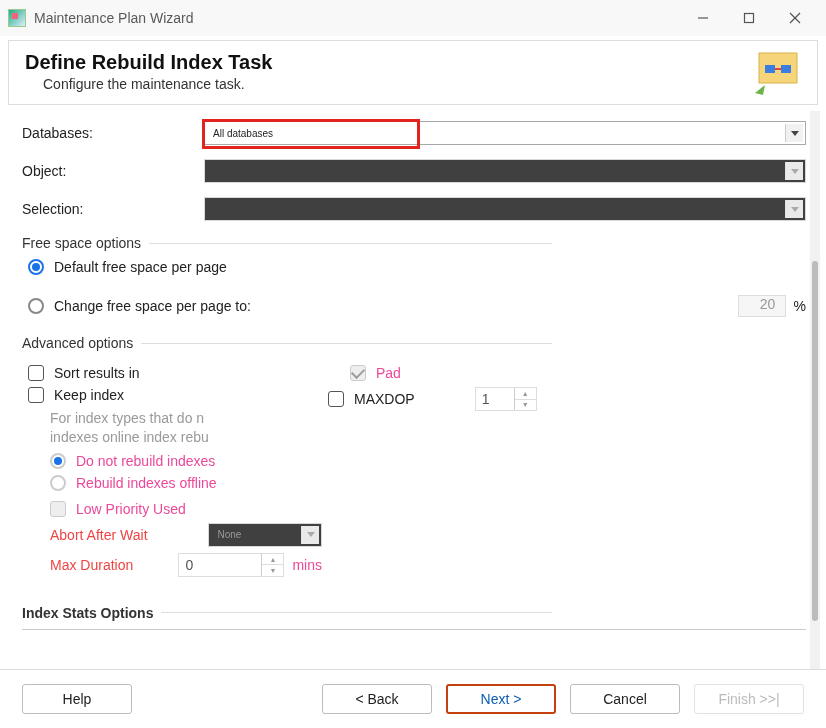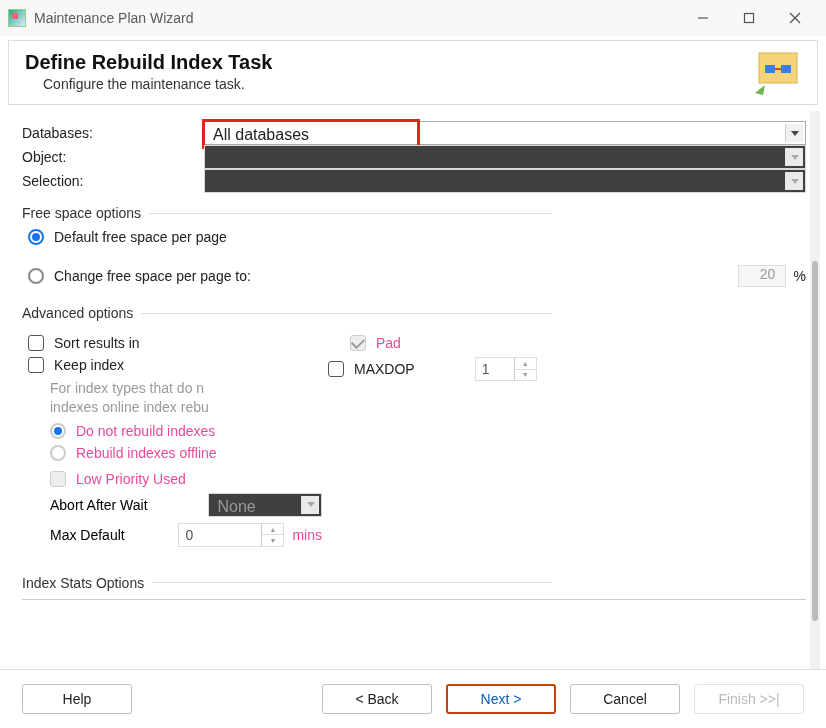--- a/index.html
+++ b/index.html
@@ -65,32 +65,32 @@
   }
   .vscrollbar {
     position:absolute; right:0; top:0; width:10px; height:100%;
     background:#f1f1f1;
   }
   .vscrollbar .thumb {
     position:absolute; right:2px; top:150px; width:6px; height:360px;
     background:#bcbcbc; border-radius:3px;
   }
   
-  .row { display:flex; align-items:center; }
+  .row { display:flex; align-items:center; margin-bottom:14px; }
   .label { width:182px; color:#222; }
   .field { flex:1; }
   
   .dropdown {
     position:relative;
     height:24px;
     border:1px solid #a8a8a8;
     background:#fff;
-    display:flex; align-items:flex-end;
+    display:flex; align-items:center;
     padding: 0 22px 0 8px;
-    font-size:16px;
+    font-size:10px;
   }
   .dropdown .chev {
     position:absolute; right:2px; top:2px; width:18px; height:18px;
     display:flex; align-items:center; justify-content:center;
     border-left:1px solid #ccc;
     background:#f1f1f1;
   }
   .dropdown .chev::before{
     content:""; width:0; height:0;
     border-left:4px solid transparent; border-right:4px solid transparent;
@@ -134,21 +134,21 @@
     transform:rotate(-45deg); margin-top:-3px;
   }
   .adv-grid { display:flex; }
   .adv-left { width:300px; }
   .adv-right { flex:1; }
   .subblock { margin: 4px 0 2px 28px; color:#9a9a9a; }
   .subblock .small-text { font-size:14px; line-height:1.35; }
   .subblock .option-line { margin-left:0; }
   .subblock .radio { border-color:#ccc;}
   .subrow { display:flex; align-items:center; margin:6px 0;}
-  .subrow .sublabel { width:210px; color:#000000;}
+  .subrow .sublabel { width:210px; color:#ef4444;}
   .spinner {
     display:flex; align-items:stretch; height:24px; border:1px solid #bbb; width:106px;
     background:#fff;
   }
   .spinner.disabled{ border-color:#ddd; color:#999;}
   .spinner input{
     border:none; width:82px; padding:0 6px; font-size:14px; outline:none; background:transparent;
   }
   .spinner .sp-btns{ width:22px; border-left:1px solid #ccc; display:flex; flex-direction:column;}
   .spinner .sp-btns div{ flex:1; display:flex; align-items:center; justify-content:center; font-size:7px; line-height:1;}
@@ -306,21 +306,21 @@
               <span class="muted">Low Priority Used</span>
             </div>
             <div class="subrow">
               <span class="sublabel">Abort After Wait</span>
               <div class="dropdown disabled small">
                 <span>None</span>
                 <div class="chev"></div>
               </div>
             </div>
             <div class="subrow">
-              <span class="sublabel">Max Default</span>
+              <span class="sublabel">Max Duration</span>
               <div class="spinner disabled">
                 <input disabled="" value="0" style="">
                 <div class="sp-btns">
                     <div>▲</div>
                     <div>▼</div>
                   </div>
               </div>
               <span class="unit muted">mins</span>
             </div>
           </div>
@@ -339,21 +339,21 @@
               <input disabled="" value="1" style="">
               <div class="sp-btns">
                   <div>▲</div>
                   <div>▼</div>
                 </div>
             </div>
           </div>
         </div>
       </div>
 
-      <div class="group-divider" style="width:530px; margin-top:22px;">
+      <div class="group-divider" style="width:530px; margin-top:22px;font-weight:bold;">
         <span class="gd-text">Index Stats Options</span>
         <span class="gd-line"></span>
       </div>
       <div class="stats-break"></div>
 
     </div>
     <div class="vscrollbar">
       <div class="thumb"></div>
     </div>
   </div>

